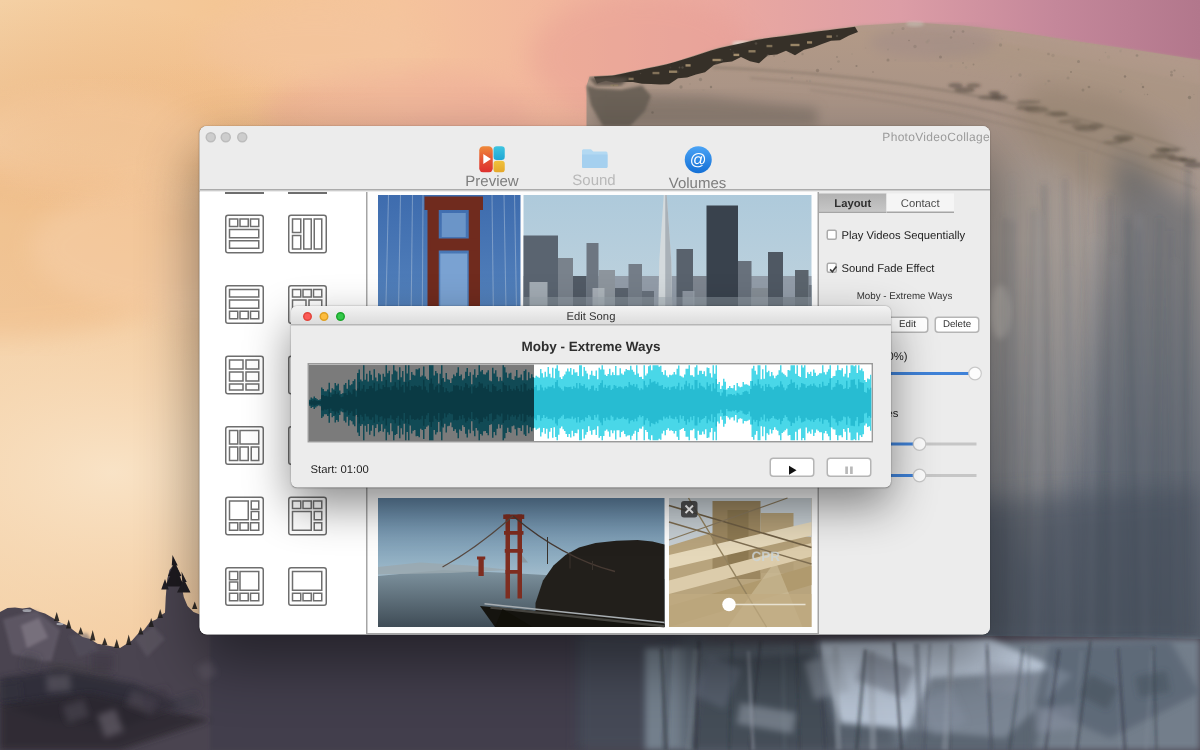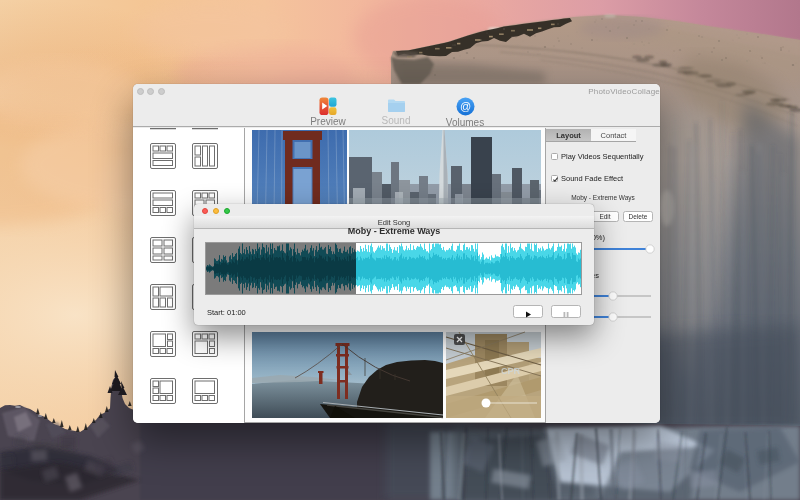--- a/index.html
+++ b/index.html
@@ -25,21 +25,21 @@
 #tab2{width:57px;background:#f5f5f5;color:#4a4a4a;font-size:7.5px;text-align:center;line-height:13px;border-bottom:1px solid #a5a5a5;}
 .cbrow{position:absolute;left:5px;font-size:7.5px;color:#222;text-align:right;}
 .cbox{display:inline-block;width:7px;height:7px;background:#fff;border:1px solid #ababab;border-radius:1.5px;vertical-align:-1px;margin-right:3px;position:relative;}
 .songlbl{position:absolute;left:0;top:66px;width:114px;text-align:center;font-size:6.5px;color:#333;}
 .btn{position:absolute;height:11px;background:#fff;border:1px solid #b5b5b5;border-radius:2.5px;font-size:6.5px;color:#333;
   text-align:center;line-height:10px;}
 .plbl{position:absolute;font-size:7.5px;color:#222;}
 
 #dlg{position:absolute;left:194px;top:204px;width:400px;height:121px;border-radius:4px;background:#ececec;
   box-shadow:0 12px 30px rgba(0,0,0,.45), 0 0 1px rgba(0,0,0,.5);overflow:hidden;}
-#dtitle{position:absolute;left:0;top:12px;width:400px;height:13px;background:linear-gradient(#f3f3f3,#dcdcdc);
+#dtitle{position:absolute;left:0;top:0;width:400px;height:13px;background:linear-gradient(#f3f3f3,#dcdcdc);
   border-bottom:1px solid #b6b6b6;text-align:center;font-size:7.5px;color:#333;line-height:13px;}
 .dl{position:absolute;top:3.5px;width:6.5px;height:6.5px;border-radius:50%;}
 #song{position:absolute;left:0;top:22px;width:400px;text-align:center;font-size:9px;font-weight:bold;color:#2e2e2e;}
 #wavebox{position:absolute;left:11px;top:38px;width:377px;height:53px;border:1px solid #9a9a9a;background:#fff;}
 #startlbl{position:absolute;left:13px;top:104px;font-size:7.5px;color:#222;}
 .dbtn{position:absolute;top:101px;width:30px;height:13px;background:#fff;border:1px solid #b5b5b5;border-radius:2.5px;}
 </style>
 </head>
 <body>
 <div id="stage">

